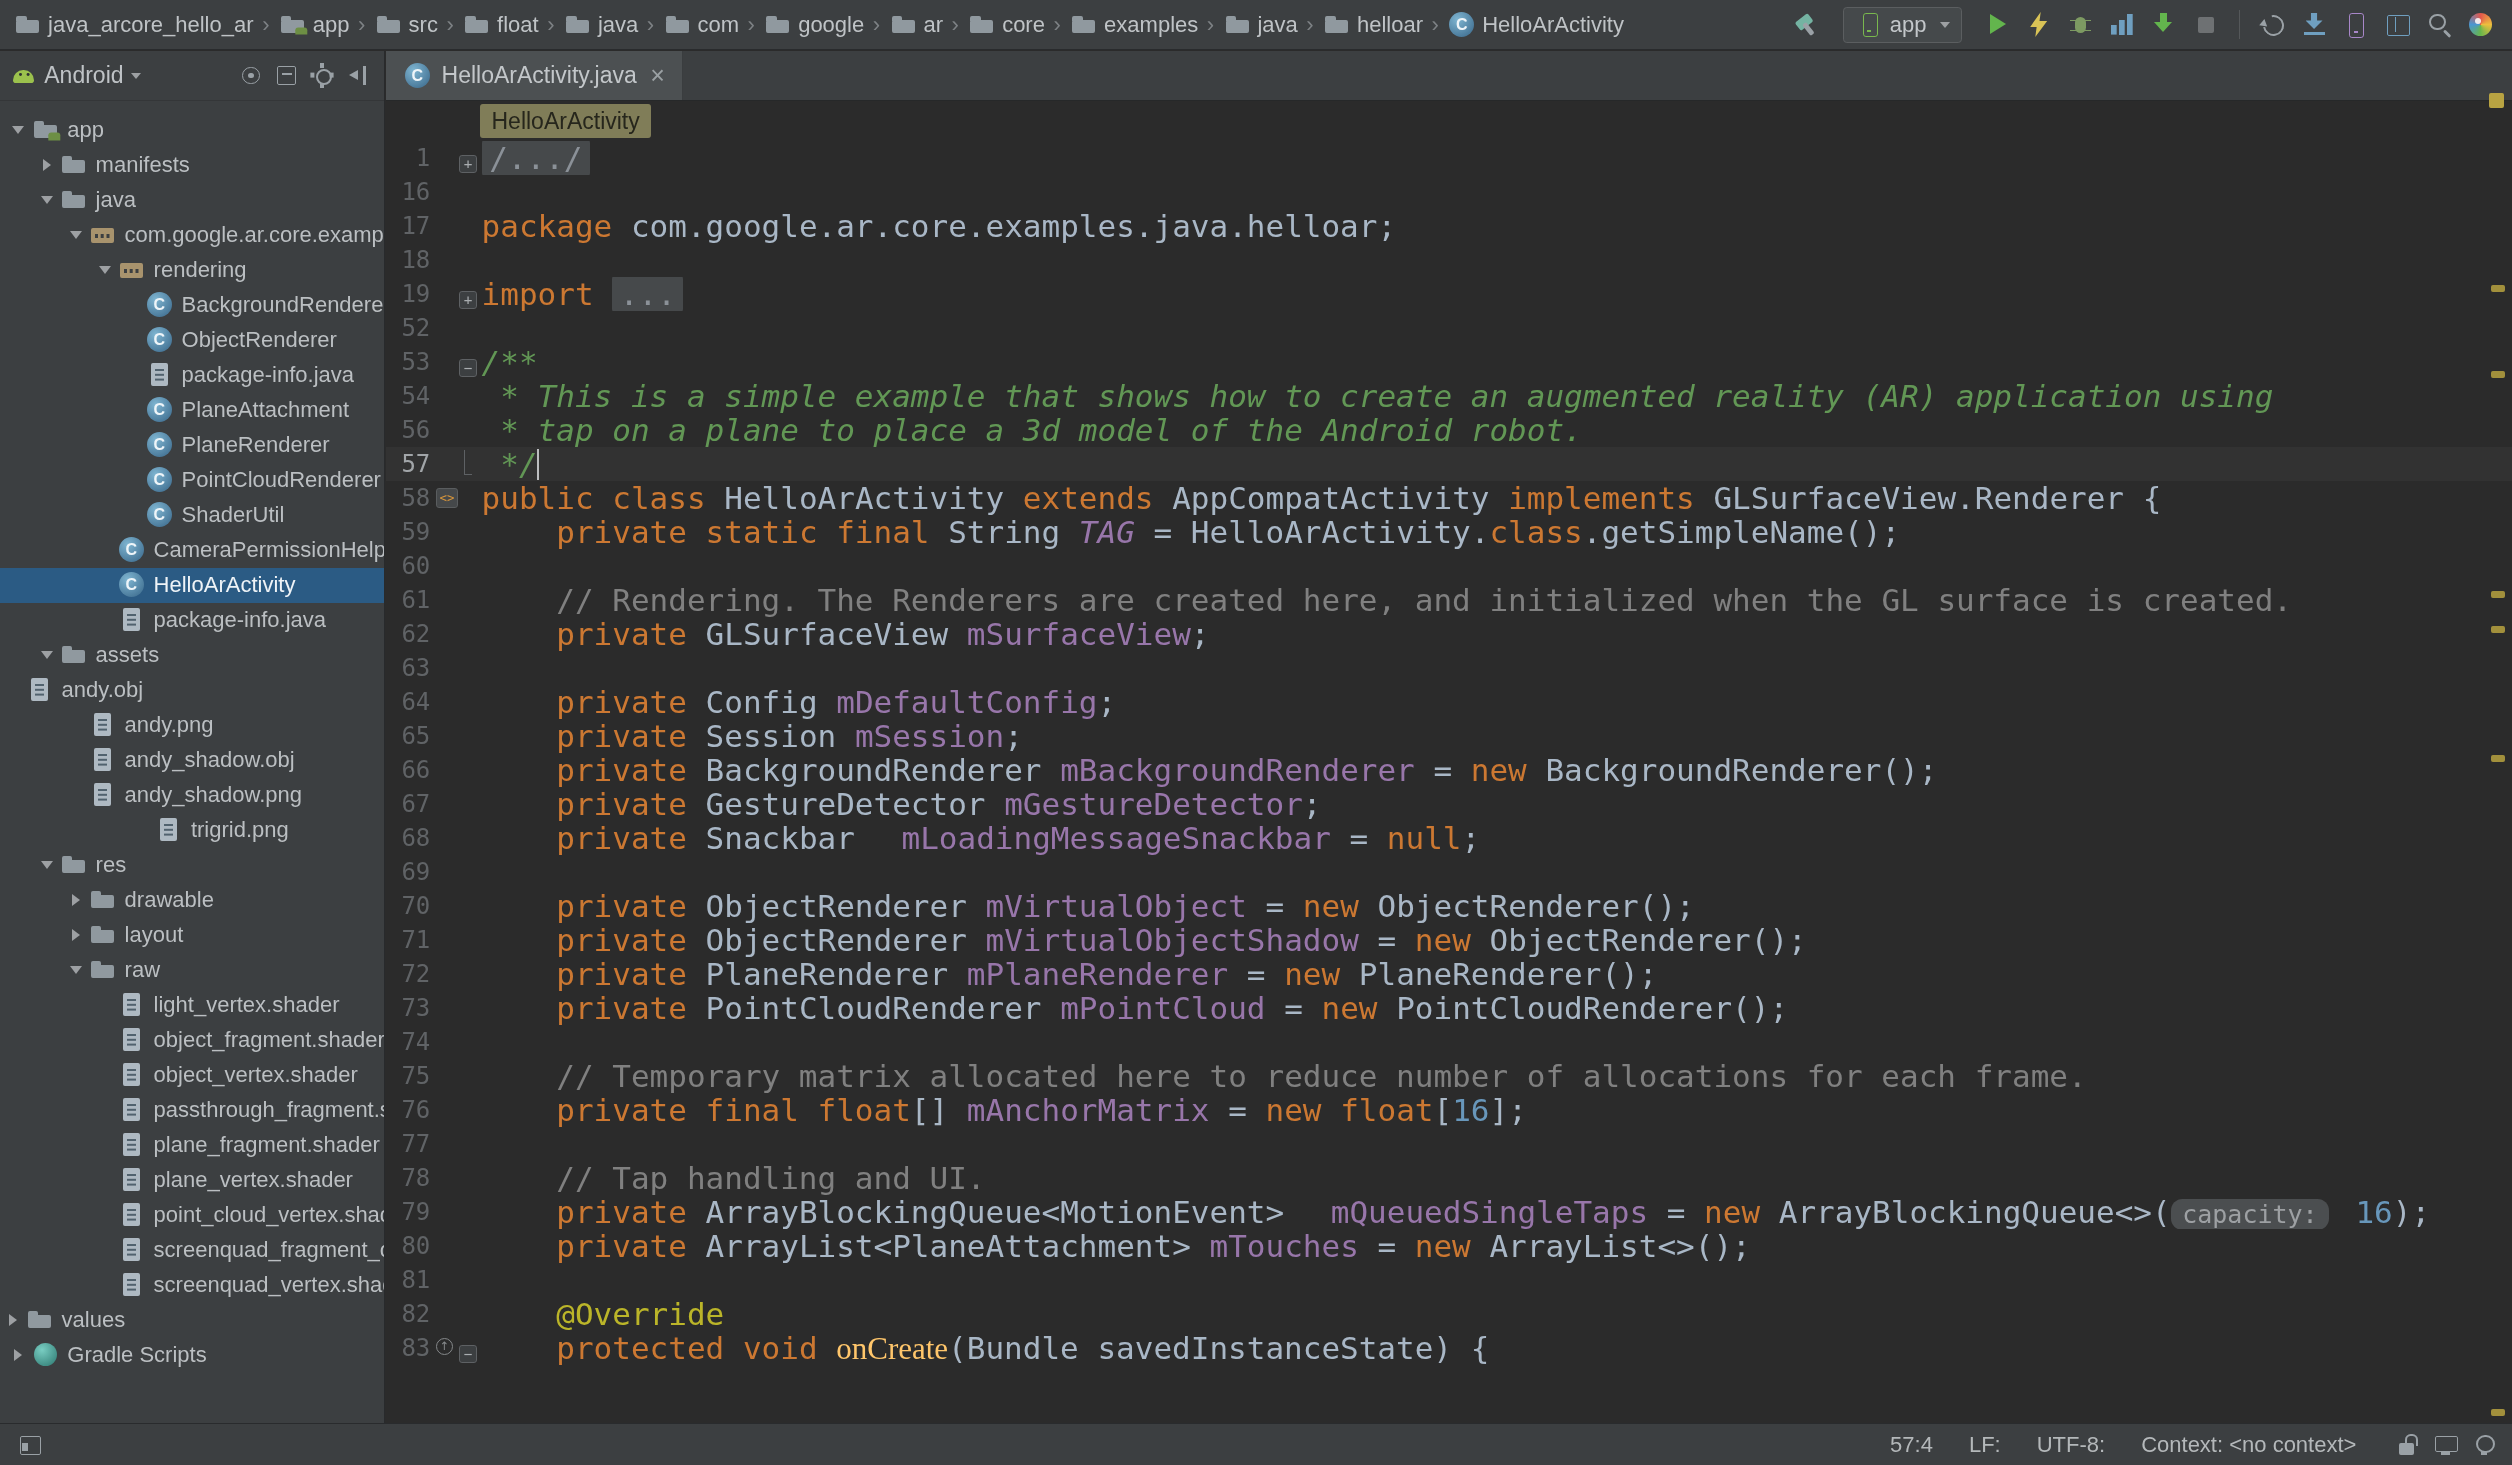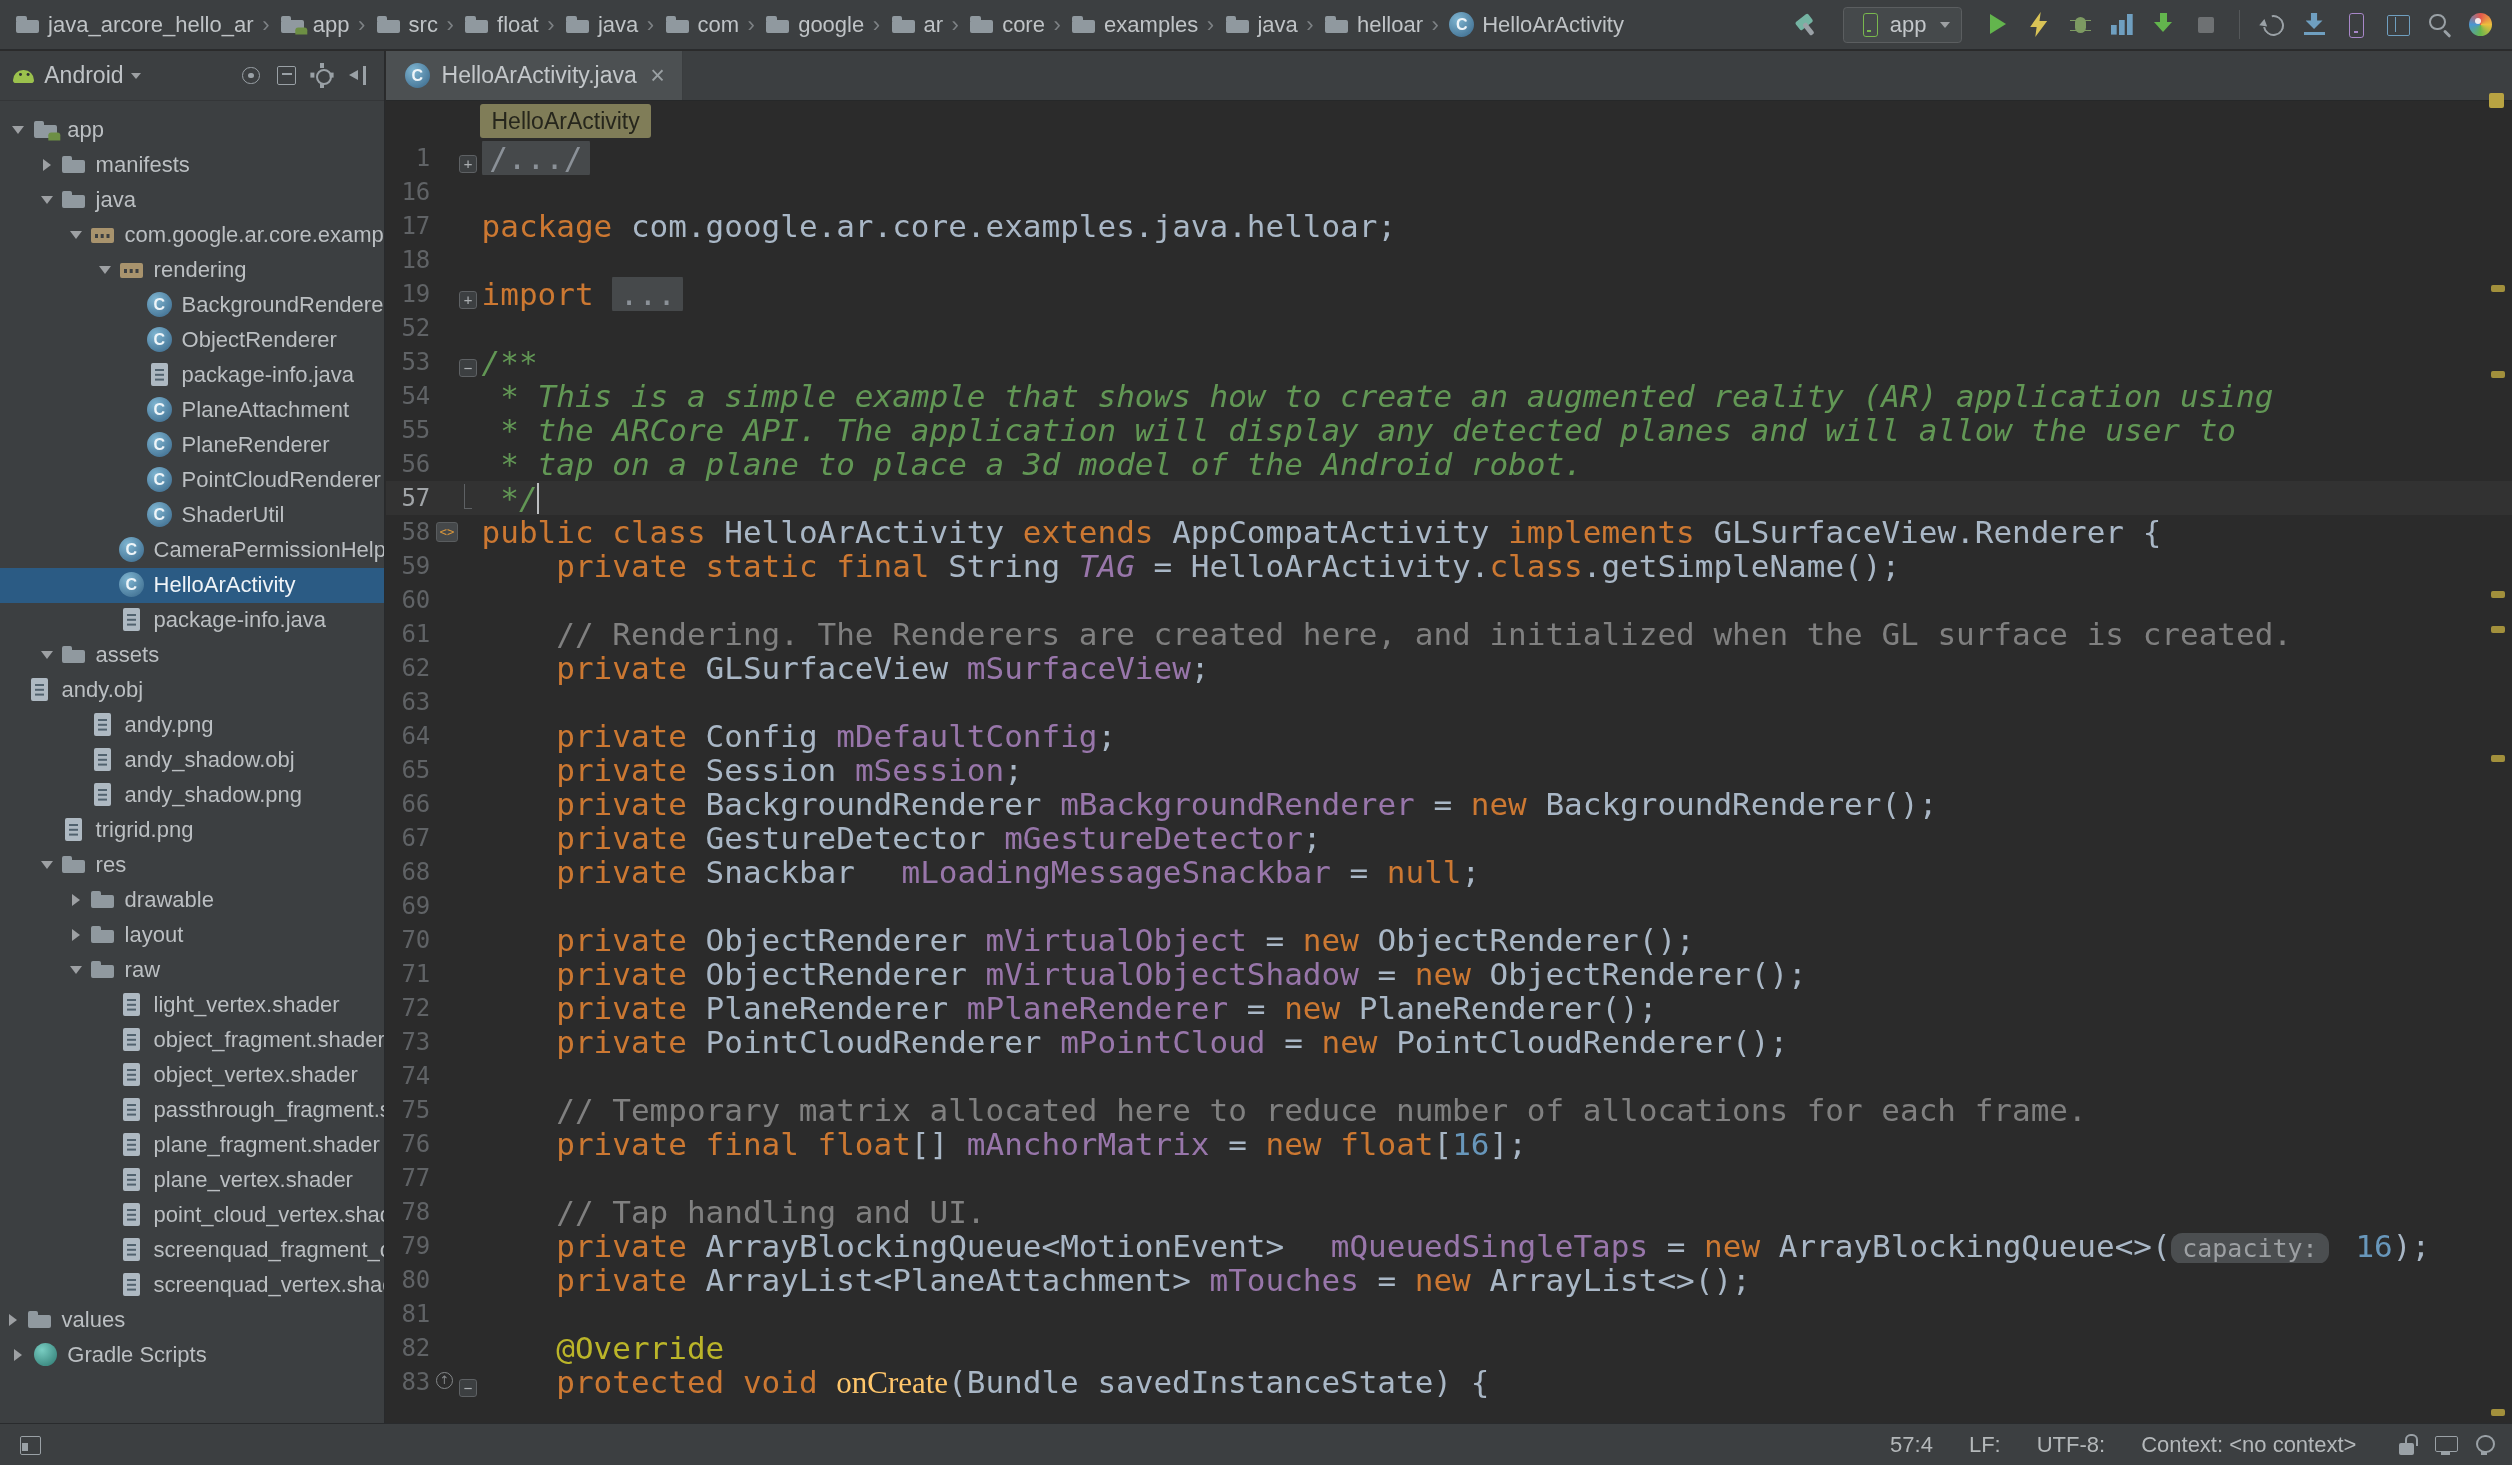--- a/index.html
+++ b/index.html
@@ -366,21 +366,21 @@
         <div class="tree-row" style="padding-left: 63px;">
           <span class="arrow"></span>
           <span class="icon icon-file"></span>
           <span class="tree-label">andy_shadow.obj</span>
         </div>
         <div class="tree-row" style="padding-left: 63px;">
           <span class="arrow"></span>
           <span class="icon icon-file"></span>
           <span class="tree-label">andy_shadow.png</span>
         </div>
-        <div class="tree-row" style="padding-left: 34px;">
+        <div class="tree-row" style="padding-left: 34px; justify-content: center;">
           <span class="arrow"></span>
           <span class="icon icon-file"></span>
           <span class="tree-label">trigrid.png</span>
         </div>
         <div class="tree-row" style="padding-left: 34px;">
           <span class="arrow exp"></span>
           <span class="icon icon-folder"></span>
           <span class="tree-label">res</span>
         </div>
         <div class="tree-row" style="padding-left: 63px;">
@@ -469,21 +469,20 @@
     </div>
     <div class="code">
         <div class="code-line"><span class="gut"><span class="gut-num">1</span><span class="gut-icon"></span><span class="gut-fold"><span class="fold-box">+</span></span></span><span class="line-text"><span class="tk-fold">/.../</span></span></div>
         <div class="code-line"><span class="gut"><span class="gut-num">16</span><span class="gut-icon"></span><span class="gut-fold"></span></span><span class="line-text"></span></div>
         <div class="code-line"><span class="gut"><span class="gut-num">17</span><span class="gut-icon"></span><span class="gut-fold"></span></span><span class="line-text"><span class="tk-k">package </span><span class="tk-d">com.google.ar.core.examples.java.helloar;</span></span></div>
         <div class="code-line"><span class="gut"><span class="gut-num">18</span><span class="gut-icon"></span><span class="gut-fold"></span></span><span class="line-text"></span></div>
         <div class="code-line"><span class="gut"><span class="gut-num">19</span><span class="gut-icon"></span><span class="gut-fold"><span class="fold-box">+</span></span></span><span class="line-text"><span class="tk-k">import </span><span class="tk-fold">...</span></span></div>
         <div class="code-line"><span class="gut"><span class="gut-num">52</span><span class="gut-icon"></span><span class="gut-fold"></span></span><span class="line-text"></span></div>
         <div class="code-line"><span class="gut"><span class="gut-num">53</span><span class="gut-icon"></span><span class="gut-fold"><span class="fold-box">−</span></span></span><span class="line-text"><span class="tk-dc">/**</span></span></div>
         <div class="code-line"><span class="gut"><span class="gut-num">54</span><span class="gut-icon"></span><span class="gut-fold"></span></span><span class="line-text"><span class="tk-dc"> * This is a simple example that shows how to create an augmented reality (AR) application using</span></span></div>
-        <div class="code-line"><span class="gut"><span class="gut-num">55</span><span class="gut-icon"></span><span class="gut-fold"></span></span><span class="line-text"><span class="tk-dc"> * the ARCore API. The application will display any detected planes and will allow the user to</span></span></div>
         <div class="code-line"><span class="gut"><span class="gut-num">56</span><span class="gut-icon"></span><span class="gut-fold"></span></span><span class="line-text"><span class="tk-dc"> * tap on a plane to place a 3d model of the Android robot.</span></span></div>
         <div class="code-line caret-line"><span class="gut"><span class="gut-num">57</span><span class="gut-icon"></span><span class="gut-fold"><span class="fold-end"></span></span></span><span class="line-text"><span class="tk-dc"> */</span></span><span class="caret" style="left: 151px;"></span></div>
         <div class="code-line"><span class="gut"><span class="gut-num">58</span><span class="gut-icon rel-xml">&lt;&gt;</span><span class="gut-fold"></span></span><span class="line-text"><span class="tk-k">public class </span><span class="tk-d">HelloArActivity </span><span class="tk-k">extends </span><span class="tk-d">AppCompatActivity </span><span class="tk-k">implements </span><span class="tk-d">GLSurfaceView.Renderer {</span></span></div>
         <div class="code-line"><span class="gut"><span class="gut-num">59</span><span class="gut-icon"></span><span class="gut-fold"></span></span><span class="line-text"><span class="tk-d">    </span><span class="tk-k">private static final </span><span class="tk-d">String </span><span class="tk-sf">TAG</span><span class="tk-d"> = HelloArActivity.</span><span class="tk-k">class</span><span class="tk-d">.getSimpleName();</span></span></div>
         <div class="code-line"><span class="gut"><span class="gut-num">60</span><span class="gut-icon"></span><span class="gut-fold"></span></span><span class="line-text"></span></div>
         <div class="code-line"><span class="gut"><span class="gut-num">61</span><span class="gut-icon"></span><span class="gut-fold"></span></span><span class="line-text"><span class="tk-c">    // Rendering. The </span><span class="tk-ctu">Renderers</span><span class="tk-c"> are created here, and initialized when the GL surface is created.</span></span></div>
         <div class="code-line"><span class="gut"><span class="gut-num">62</span><span class="gut-icon"></span><span class="gut-fold"></span></span><span class="line-text"><span class="tk-d">    </span><span class="tk-k">private </span><span class="tk-d">GLSurfaceView </span><span class="tk-f">mSurfaceView</span><span class="tk-d">;</span></span></div>
         <div class="code-line"><span class="gut"><span class="gut-num">63</span><span class="gut-icon"></span><span class="gut-fold"></span></span><span class="line-text"></span></div>
         <div class="code-line"><span class="gut"><span class="gut-num">64</span><span class="gut-icon"></span><span class="gut-fold"></span></span><span class="line-text"><span class="tk-d">    </span><span class="tk-k">private </span><span class="tk-d">Config </span><span class="tk-f">mDefaultConfig</span><span class="tk-d">;</span></span></div>
         <div class="code-line"><span class="gut"><span class="gut-num">65</span><span class="gut-icon"></span><span class="gut-fold"></span></span><span class="line-text"><span class="tk-d">    </span><span class="tk-k">private </span><span class="tk-d">Session </span><span class="tk-f">mSession</span><span class="tk-d">;</span></span></div>

